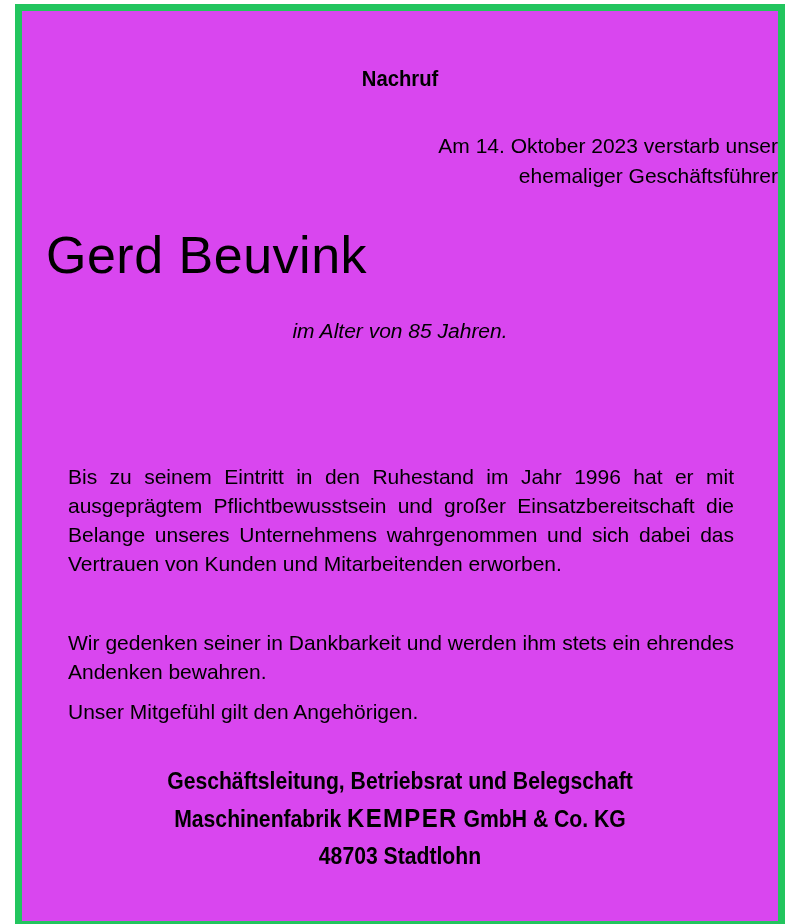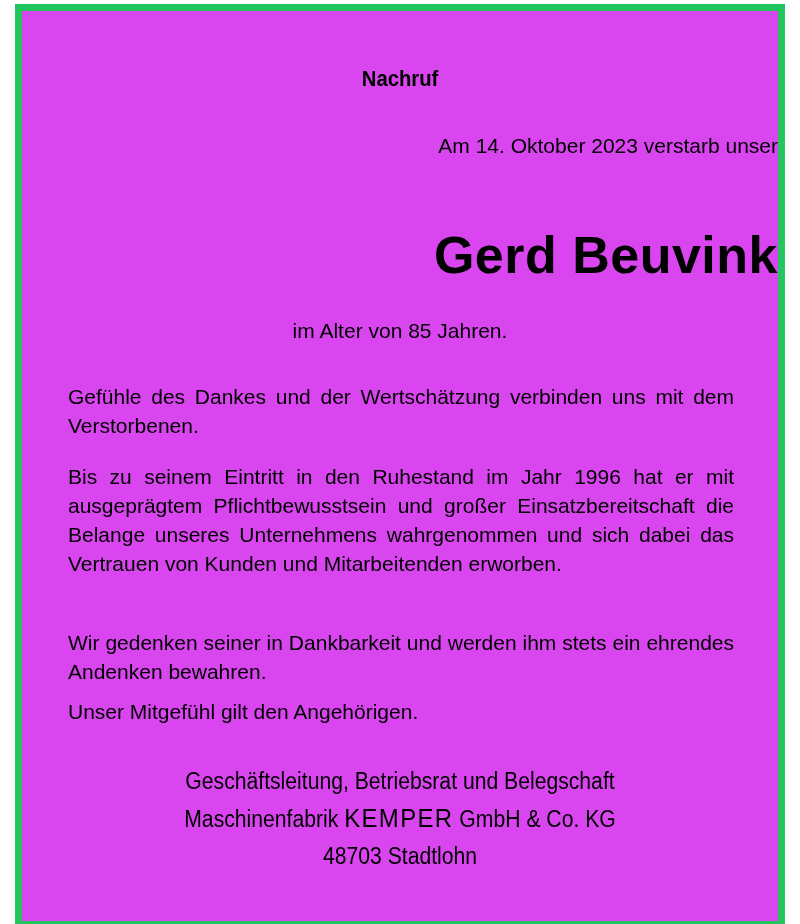--- a/index.html
+++ b/index.html
@@ -20,62 +20,61 @@
       position: absolute; left: 0; right: 0; top: 55px;
       font-size: 22px; font-weight: bold; text-align: center;
       transform: scaleX(0.92);
     }
     .intro {
       position: absolute; left: 0; right: 0; top: 120px;
       font-size: 21px; line-height: 30px; text-align: right;
     }
     .name {
       position: absolute; left: 0; right: 0; top: 214px;
-      font-size: 52px; font-weight: bold; text-align: right;
+      font-size: 52px; font-weight: normal; text-align: left;
       letter-spacing: 0.5px;
+      padding-left: 24px;
     }
     .age {
       position: absolute; left: 0; right: 0; top: 308px;
-      font-size: 21px; text-align: center;
+      font-size: 21px; text-align: center; font-style: italic;
     }
     .body {
       position: absolute; left: 46px; width: 666px;
       font-size: 21px; line-height: 29px; text-align: justify;
       transform-origin: left top;
     }
     .body p { margin: 0; }
     .p1 { top: 371px; }
     .p2 { top: 451px; }
     .p3 { top: 617px; }
     .p4 { top: 686px; }
     .sign {
       position: absolute; left: 0; right: 0; top: 752px;
-      font-size: 23px; font-weight: normal; line-height: 37px; text-align: center;
+      font-size: 23px; font-weight: bold; line-height: 37px; text-align: center;
     }
     .sign div { transform: scaleX(0.92); }
     .kemper { font-size: 26px; letter-spacing: 1.5px; }
   </style>
 </head>
 <body>
 
 <div class="frame">
   <div class="content">
     <div class="title">Nachruf</div>
 
     <div class="intro">
       <div>Am 14. Oktober 2023 verstarb unser</div>
+      <div>ehemaliger Geschäftsführer</div>
     </div>
 
     <div class="name">Gerd Beuvink</div>
 
     <div class="age">im Alter von 85 Jahren.</div>
 
-    <div class="body p1">
-      <p>Gefühle des Dankes und der Wertschätzung verbinden uns mit dem Verstorbenen.</p>
-    </div>
     <div class="body p2">
       <p>Bis zu seinem Eintritt in den Ruhestand im Jahr 1996 hat er mit ausgeprägtem Pflichtbewusstsein und großer Einsatzbereitschaft die Belange unseres Unternehmens wahrgenommen und sich dabei das Vertrauen von Kunden und Mitarbeitenden erworben.</p>
     </div>
     <div class="body p4">
       <p>Unser Mitgefühl gilt den Angehörigen.</p>
     </div>
     <div class="body p3">
       <p>Wir gedenken seiner in Dankbarkeit und werden ihm stets ein ehrendes Andenken bewahren.</p>
     </div>
 

